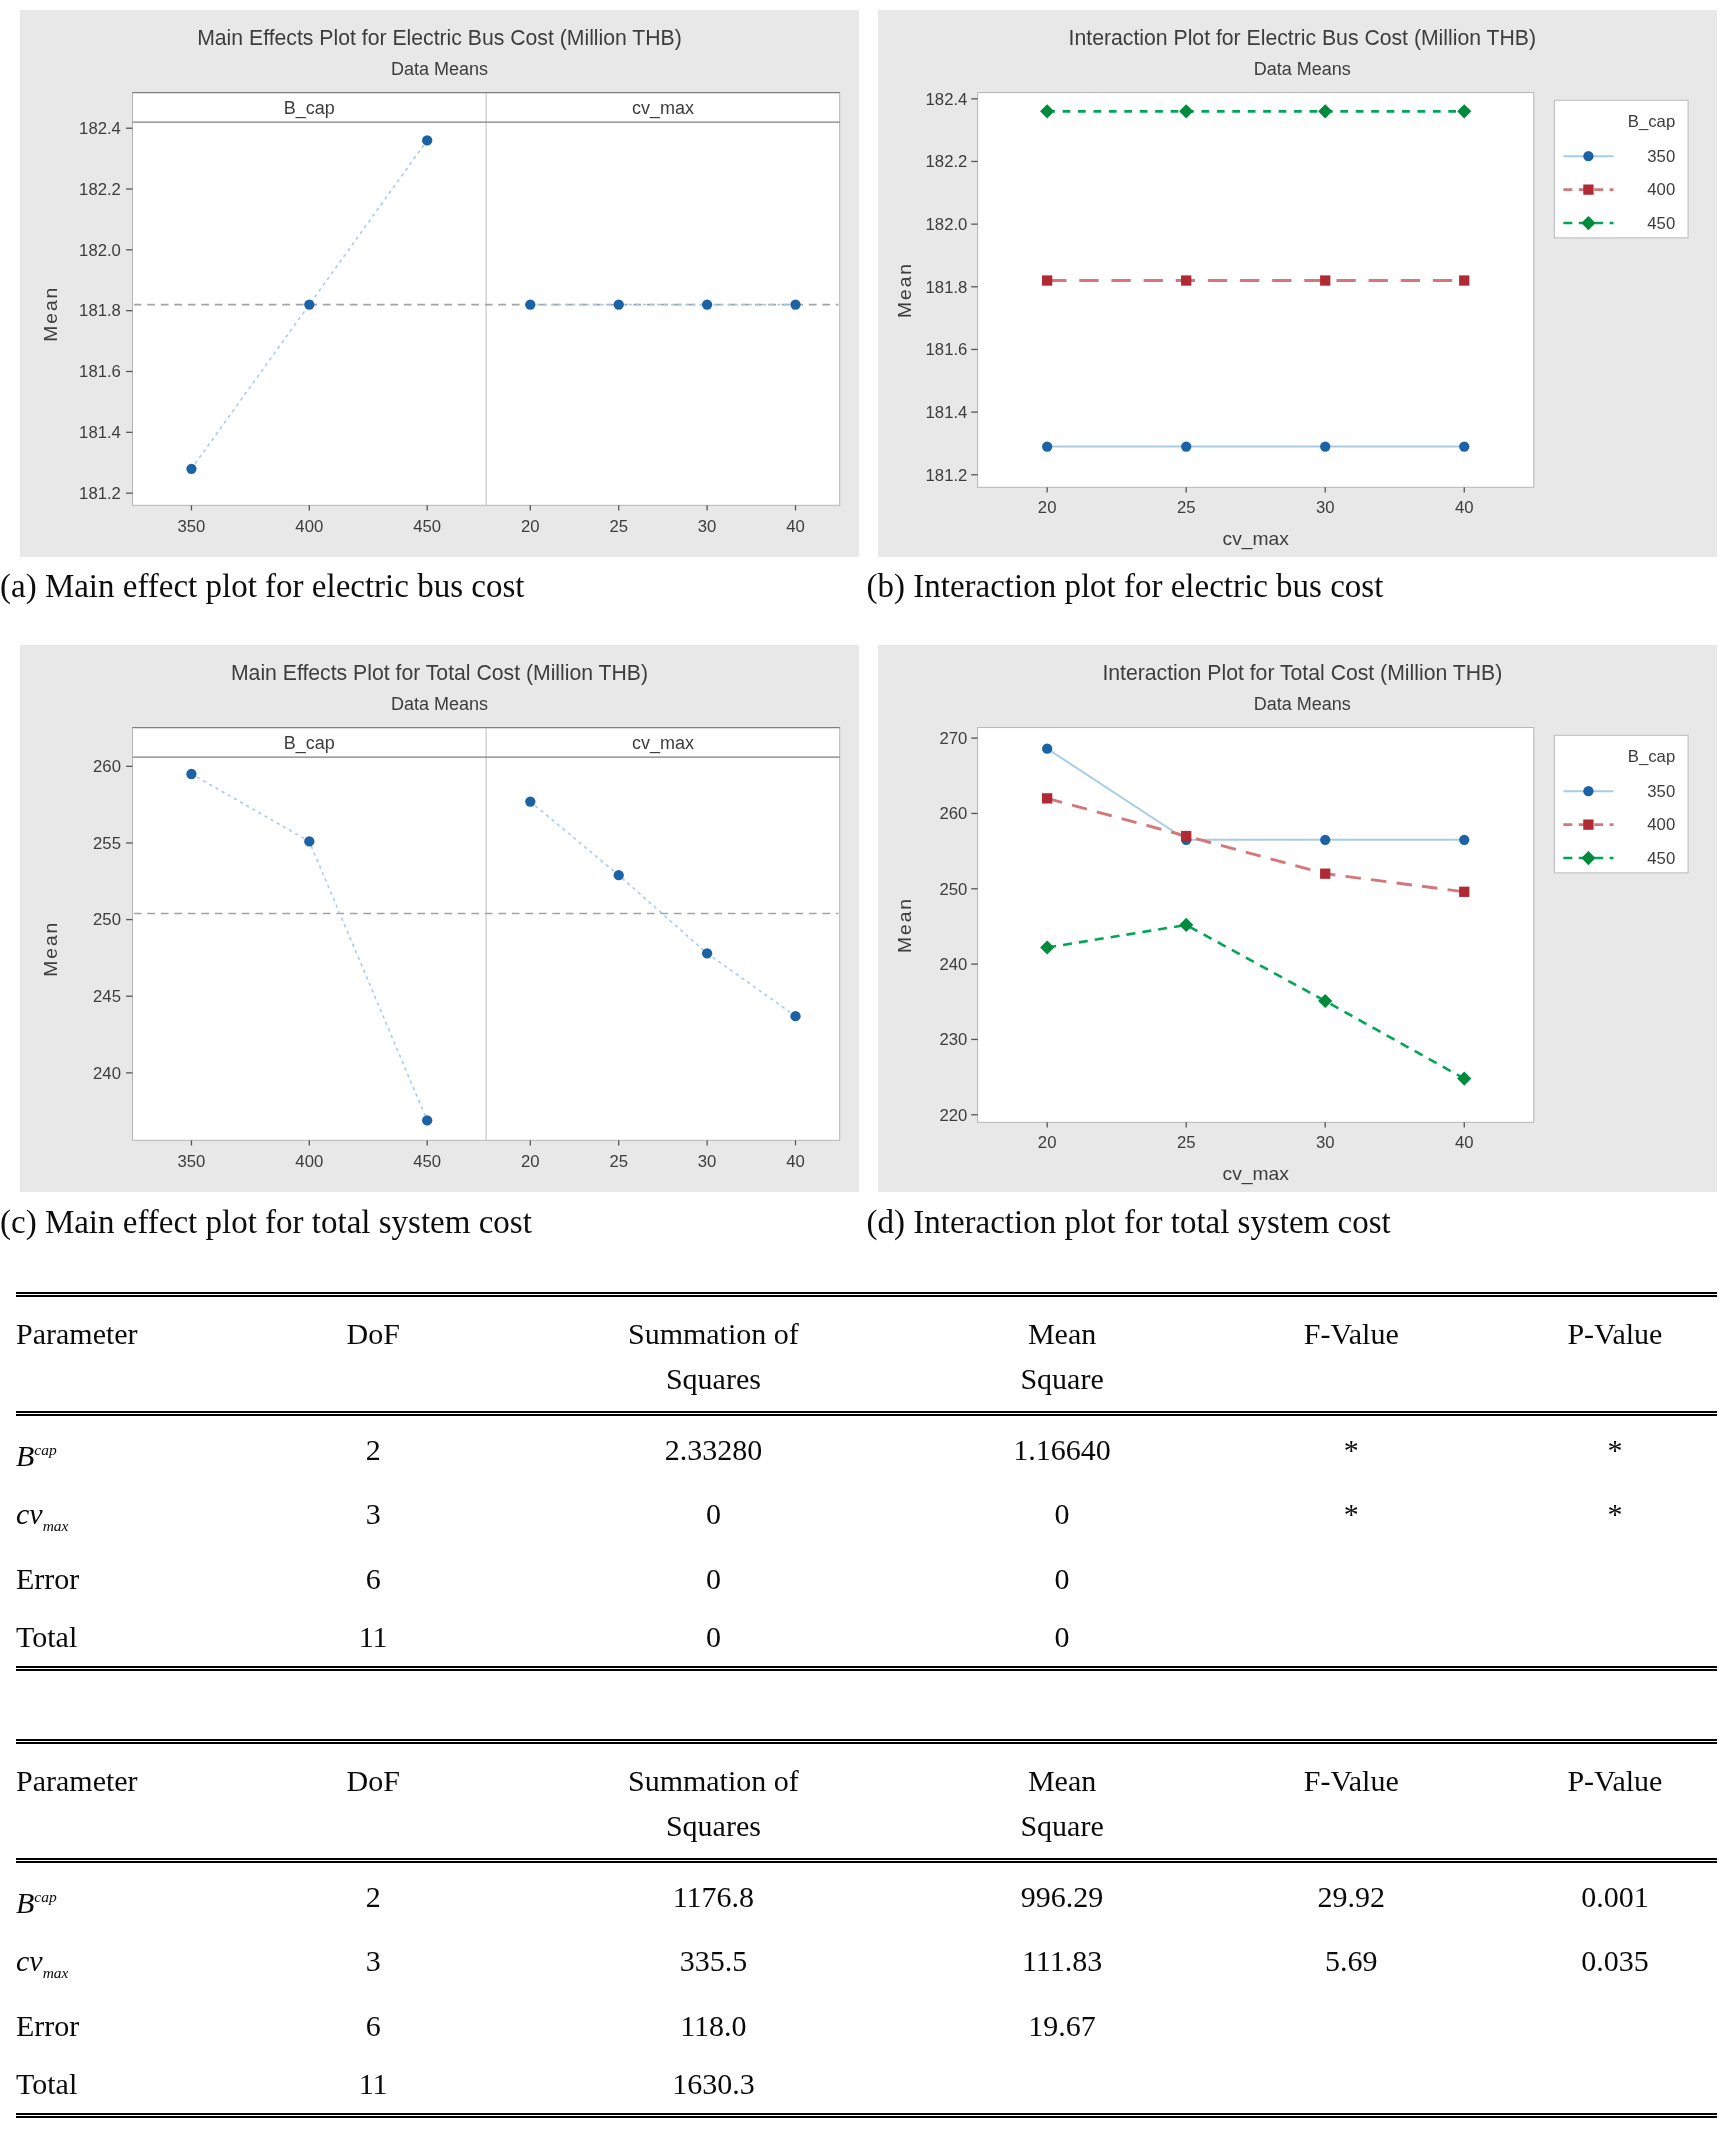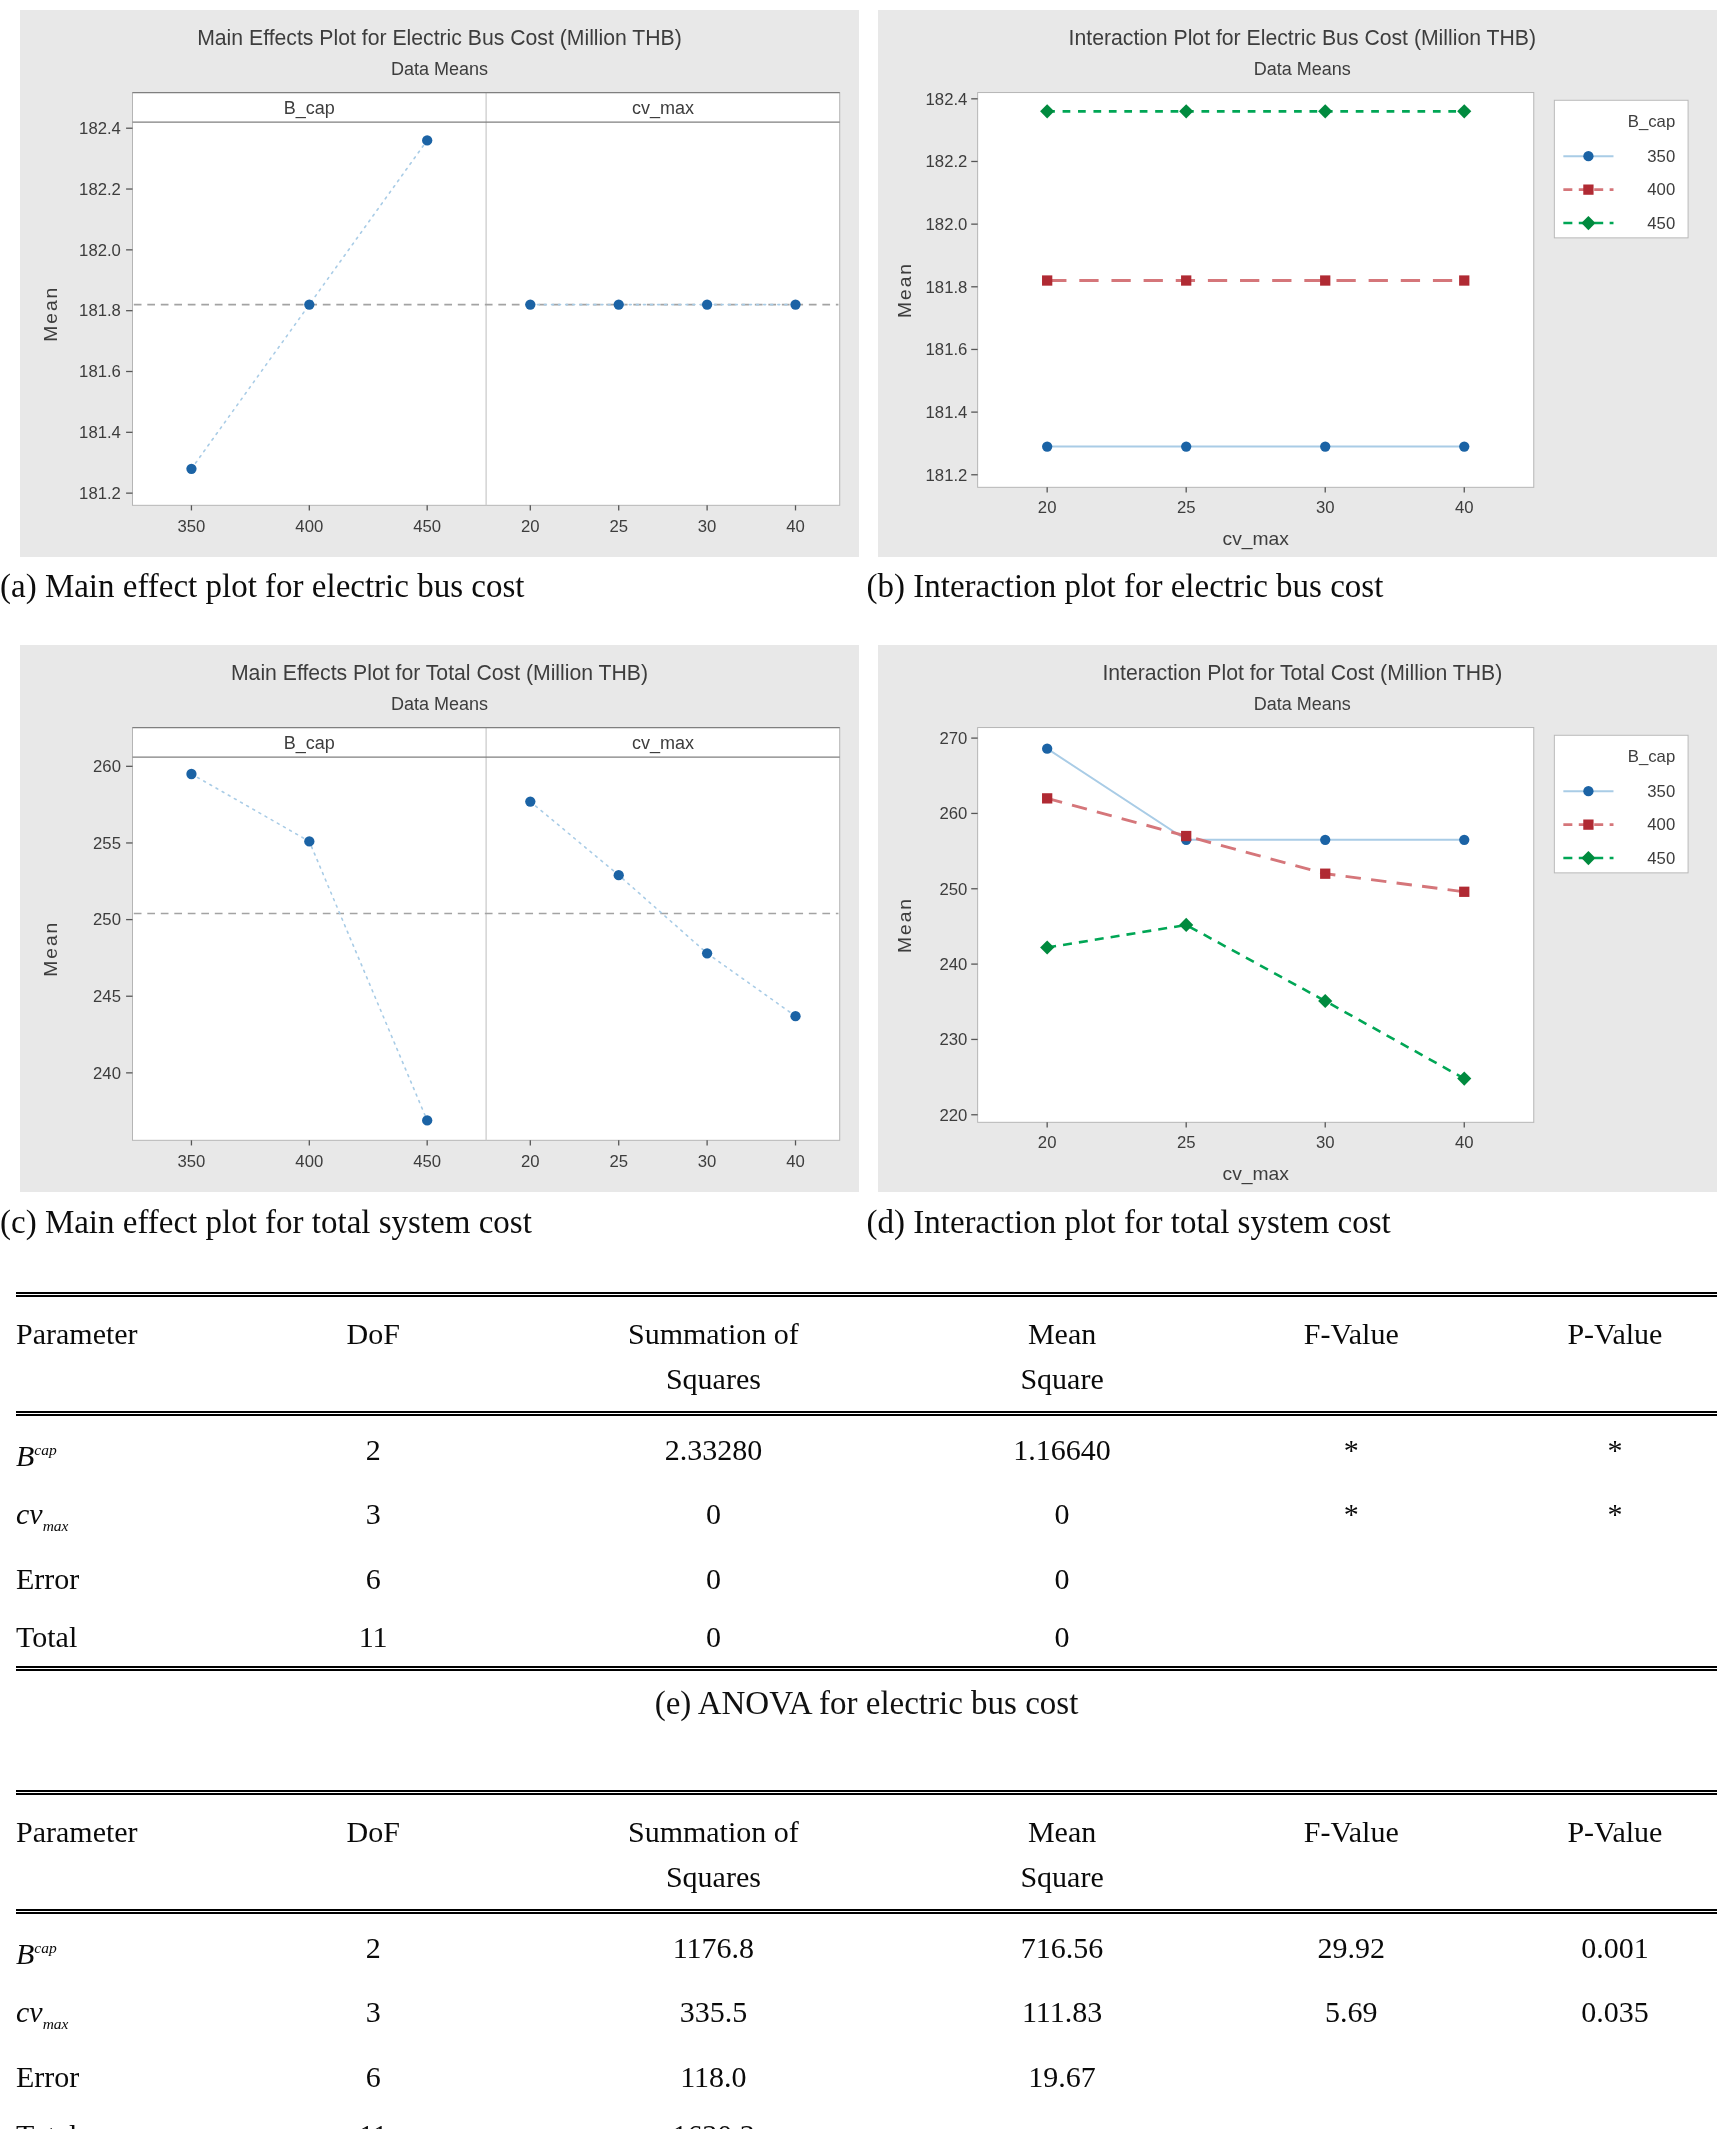--- a/index.html
+++ b/index.html
@@ -335,21 +335,20 @@
             <tr>
               <td class="col-left">Total</td>
               <td class="col-center">11</td>
               <td class="col-center">0</td>
               <td class="col-center">0</td>
               <td class="col-center"></td>
               <td class="col-center"></td>
             </tr>
           </tbody>
       </table>
-      <div class="tbl-caption">(e) ANOVA for electric bus cost</div>
     </div>
 
     <div class="table-block">
       <table>
         <colgroup>
           <col style="width:14%">
             <col style="width:14%">
             <col style="width:26%">
           <col style="width:15%">
             <col style="width:19%">
@@ -377,21 +376,21 @@
               <th class="col-center">
                 <span class="hline">P-Value</span>
               </th>
             </tr>
           </thead>
         <tbody>
             <tr>
               <td class="col-left"><i>B</i><sup><i>cap</i></sup></td>
               <td class="col-center">2</td>
               <td class="col-center">1176.8</td>
-              <td class="col-center">716.56</td>
+              <td class="col-center">996.29</td>
               <td class="col-center">29.92</td>
               <td class="col-center">0.001</td>
             </tr>
             <tr>
               <td class="col-left"><i>cv</i><sub><i>max</i></sub></td>
               <td class="col-center">3</td>
               <td class="col-center">335.5</td>
               <td class="col-center">111.83</td>
               <td class="col-center">5.69</td>
               <td class="col-center">0.035</td>

